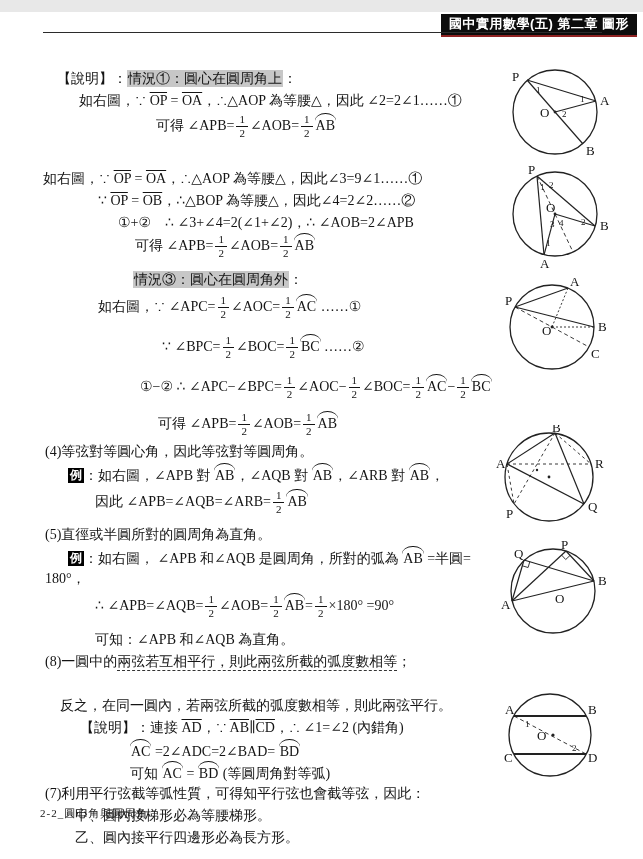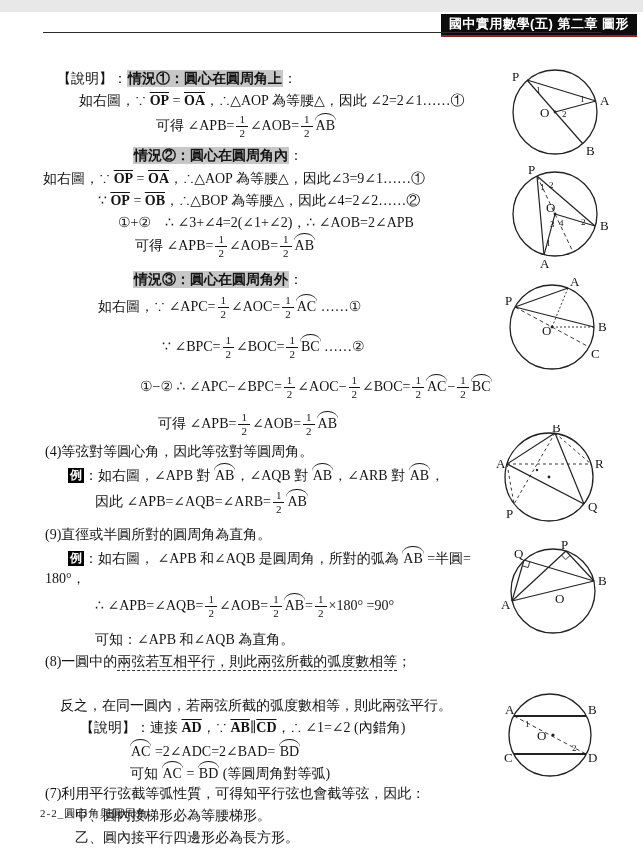--- a/index.html
+++ b/index.html
@@ -13,22 +13,22 @@
   .hdr {
     position:absolute; top:2px; right:6px;
     background:#0c0c0c; color:#ffffff;
     font-family:"Liberation Sans","DejaVu Sans",sans-serif;
     font-size:13px; font-weight:bold; letter-spacing:.5px;
     padding:1px 8px 2px; border-bottom:2px solid #8f2222;
     white-space:nowrap;
   }
   .toprule { position:absolute; top:20px; left:43px; width:559px; border-top:1.7px solid #2b2b2b; }
   .ln { position:absolute; white-space:nowrap; font-size:14px; line-height:17px; }
-  .hl { background:#c7c7c7; font-weight:bold; padding:1px 1px; }
-  .seg { text-decoration:overline;font-weight:bold; }
+  .hl { background:#c7c7c7; font-weight:normal; padding:1px 1px; }
+  .seg { text-decoration:overline; }
   .arc { position:relative; display:inline-block; padding:2px 1px 0; }
   .arc::before {
     content:""; position:absolute; left:0; top:-2px; width:100%; height:7px;
     border-top:1.3px solid #141414; border-radius:50% / 100% 100% 0 0;
   }
   .frac {
     display:inline-flex; flex-direction:column; align-items:center;
     font-size:11px; line-height:1.2; vertical-align:middle; margin:0 2px;
   }
   .frac .fn { border-bottom:1px solid #141414; padding:0 3px; }
@@ -73,23 +73,20 @@
   <div class="ln" style="left:156px;top:101px">
     <span>可得 ∠APB=</span><span class="frac">
         <span class="fn">1</span>
         <span class="fd">2</span>
       </span><span>∠AOB=</span><span class="frac">
         <span class="fn">1</span>
         <span class="fd">2</span>
       </span><span class="arc">AB</span>
   </div>
 
-  <div class="ln" style="left:133px;top:135px">
-    <span class="hl">情況②：圓心在圓周角內</span><span>：</span>
-  </div>
 
   <div class="ln" style="left:43px;top:158px">
     <span>如右圖，∵ </span><span class="seg">OP</span><span> = </span><span class="seg">OA</span><span>，∴△AOP 為等腰△，因此∠3=9∠1……①</span>
   </div>
 
   <div class="ln" style="left:98px;top:180px">
     <span>∵ </span><span class="seg">OP</span><span> = </span><span class="seg">OB</span><span>，∴△BOP 為等腰△，因此∠4=2∠2……②</span>
   </div>
 
   <div class="ln" style="left:118px;top:202px">①+②　∴ ∠3+∠4=2(∠1+∠2)，∴ ∠AOB=2∠APB</div>
@@ -160,21 +157,21 @@
     <span class="exbox">例</span><span>：如右圖，∠APB 對 </span><span class="arc">AB</span><span>，∠AQB 對 </span><span class="arc">AB</span><span>，∠ARB 對 </span><span class="arc">AB</span><span>，</span>
   </div>
 
   <div class="ln" style="left:95px;top:477px">
     <span>因此 ∠APB=∠AQB=∠ARB=</span><span class="frac">
         <span class="fn">1</span>
         <span class="fd">2</span>
       </span><span class="arc">AB</span>
   </div>
 
-  <div class="ln" style="left:45px;top:514px">(9)直徑或半圓所對的圓周角為直角。</div>
+  <div class="ln" style="left:45px;top:514px">(5)直徑或半圓所對的圓周角為直角。</div>
 
   <div class="ln" style="left:68px;top:536px">
     <span class="exbox">例</span><span>：如右圖， ∠APB 和∠AQB 是圓周角，所對的弧為 </span><span class="arc">AB</span><span> =半圓=</span>
   </div>
 
   <div class="ln" style="left:45px;top:558px">180°，</div>
 
   <div class="ln" style="left:95px;top:581px">
     <span>∴ ∠APB=∠AQB=</span><span class="frac">
         <span class="fn">1</span>

